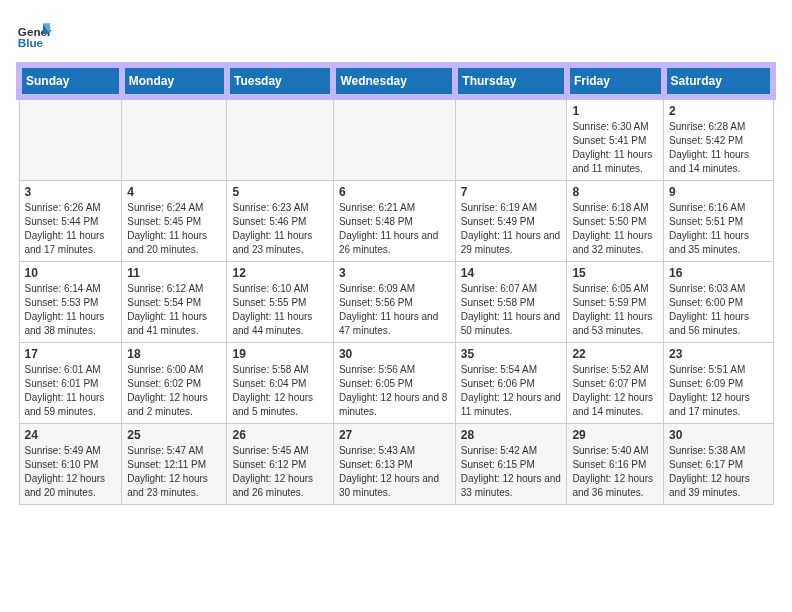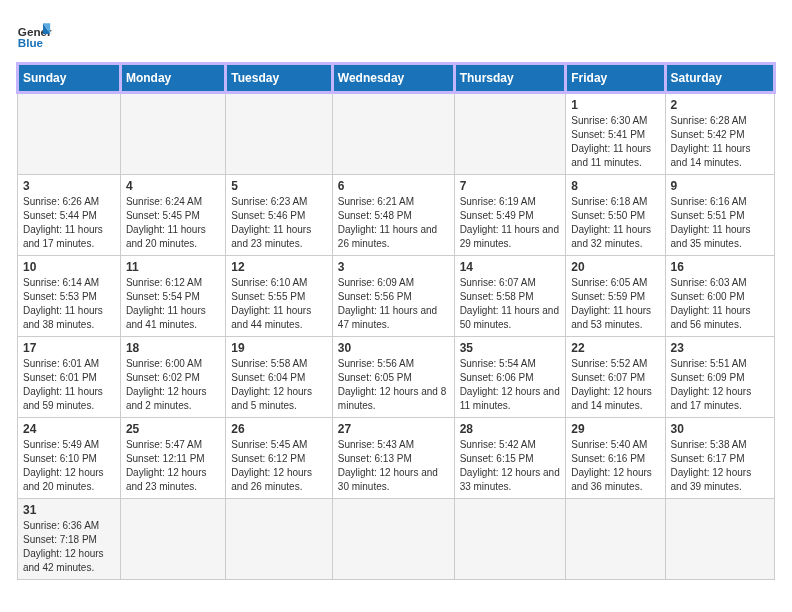--- a/index.html
+++ b/index.html
@@ -41,21 +41,21 @@
       width: 100%;
       border-collapse: collapse;
       font-size: 11px;
     }
     thead tr th {
       background: #1a73b8;
       color: #fff;
       padding: 6px 4px;
       text-align: left;
       font-size: 12px;
-      border: 3px solid #c4b5fd;
+      border: 6px solid #c4b5fd;
     }
     tbody tr td {
       border: 1px solid #ccc;
       vertical-align: top;
       padding: 4px 5px;
       min-height: 70px;
       height: 70px;
       color: #333;
       background: #fff;
     }
@@ -196,21 +196,21 @@
 Sunset: 5:56 PM
 Daylight: 11 hours and 47 minutes.</div>
         </td>
         <td>
           <span class="day-number">14</span>
           <div class="day-info">Sunrise: 6:07 AM
 Sunset: 5:58 PM
 Daylight: 11 hours and 50 minutes.</div>
         </td>
         <td>
-          <span class="day-number">20</span>
+          <span class="day-number">15</span>
           <div class="day-info">Sunrise: 6:05 AM
 Sunset: 5:59 PM
 Daylight: 11 hours and 53 minutes.</div>
         </td>
         <td>
           <span class="day-number">16</span>
           <div class="day-info">Sunrise: 6:03 AM
 Sunset: 6:00 PM
 Daylight: 11 hours and 56 minutes.</div>
         </td>
@@ -296,28 +296,14 @@
 Sunset: 6:16 PM
 Daylight: 12 hours and 36 minutes.</div>
         </td>
         <td>
           <span class="day-number">30</span>
           <div class="day-info">Sunrise: 5:38 AM
 Sunset: 6:17 PM
 Daylight: 12 hours and 39 minutes.</div>
         </td>
       </tr>
-      <tr>
-        <td>
-          <span class="day-number">31</span>
-          <div class="day-info">Sunrise: 6:36 AM
-Sunset: 7:18 PM
-Daylight: 12 hours and 42 minutes.</div>
-        </td>
-        <td class="empty-cell"></td>
-        <td class="empty-cell"></td>
-        <td class="empty-cell"></td>
-        <td class="empty-cell"></td>
-        <td class="empty-cell"></td>
-        <td class="empty-cell"></td>
-      </tr>
     </tbody>
 </table>
 
 </body></html>

